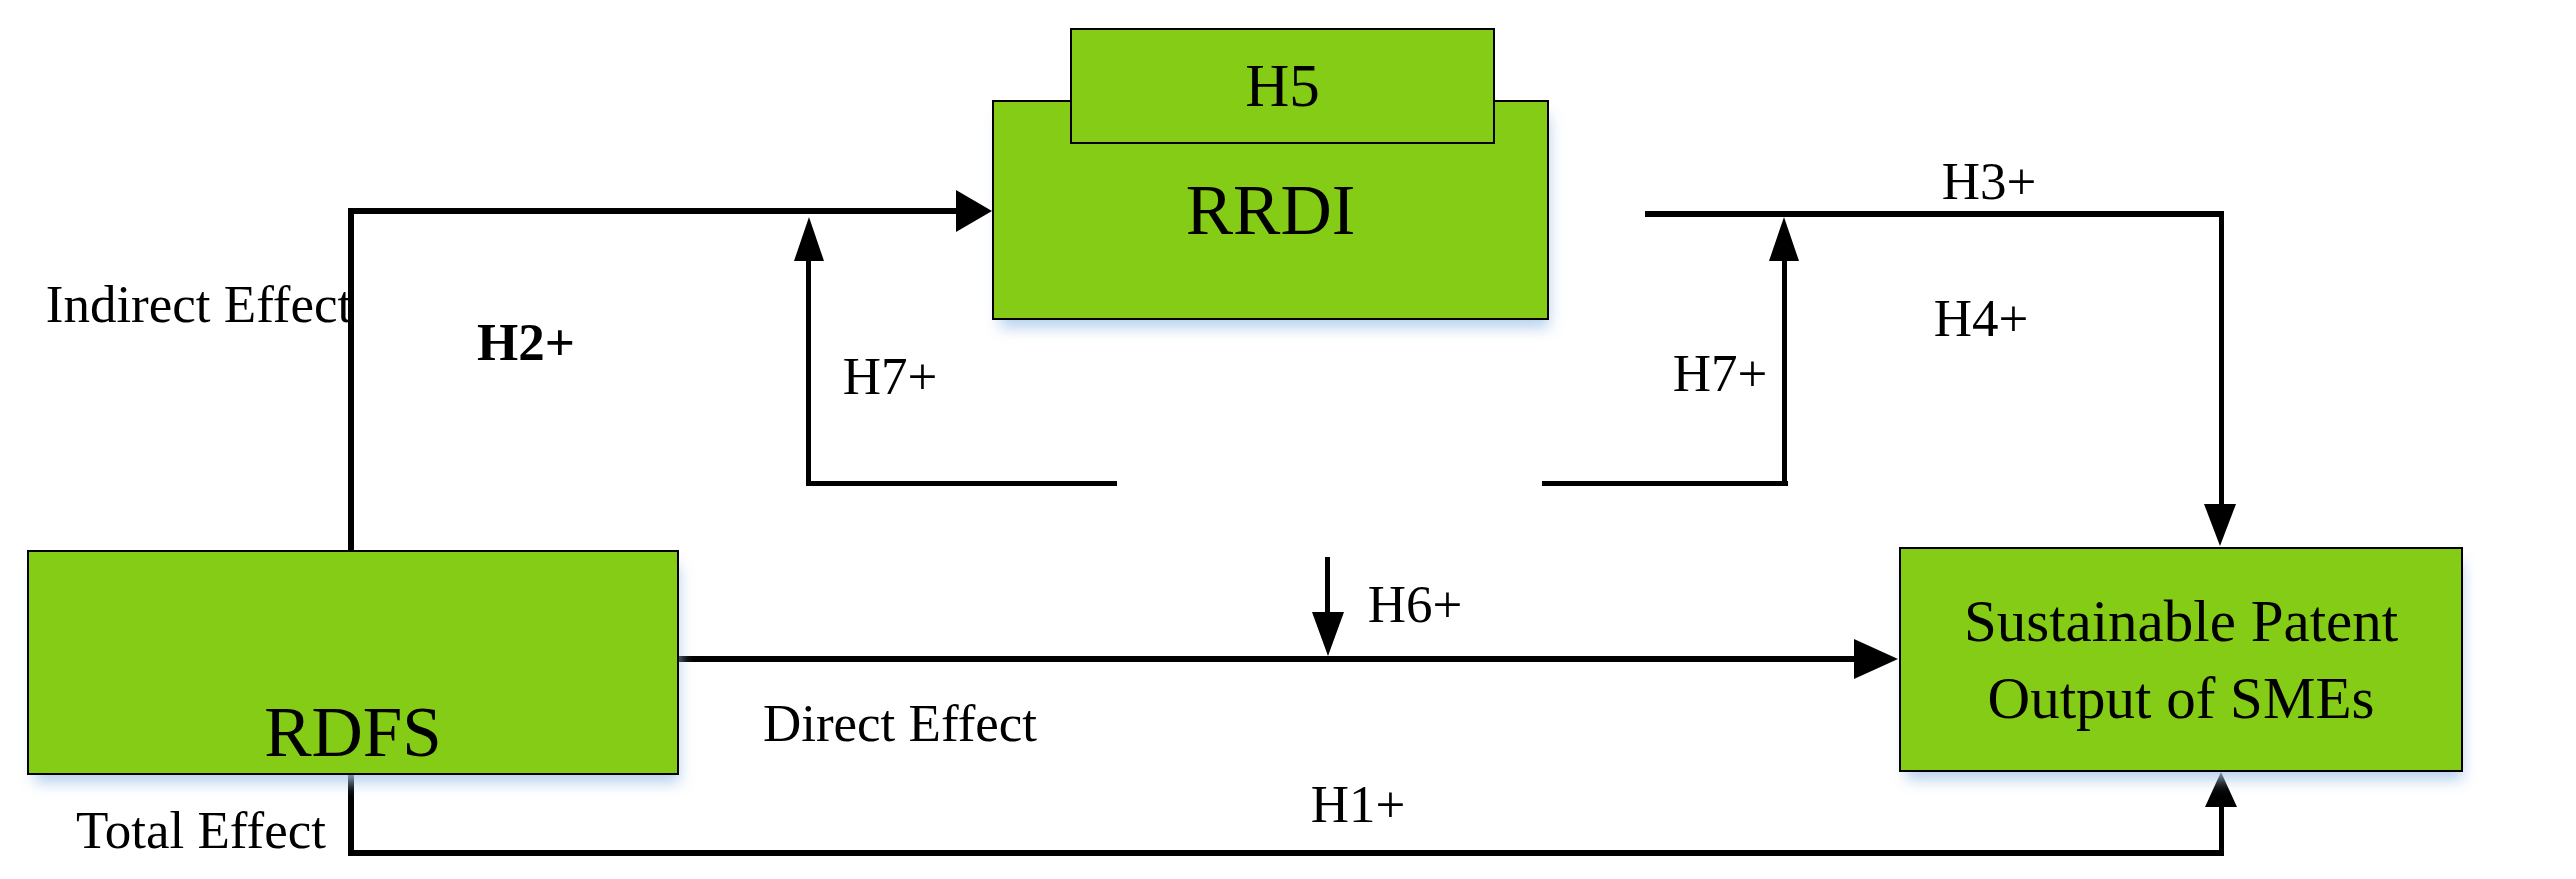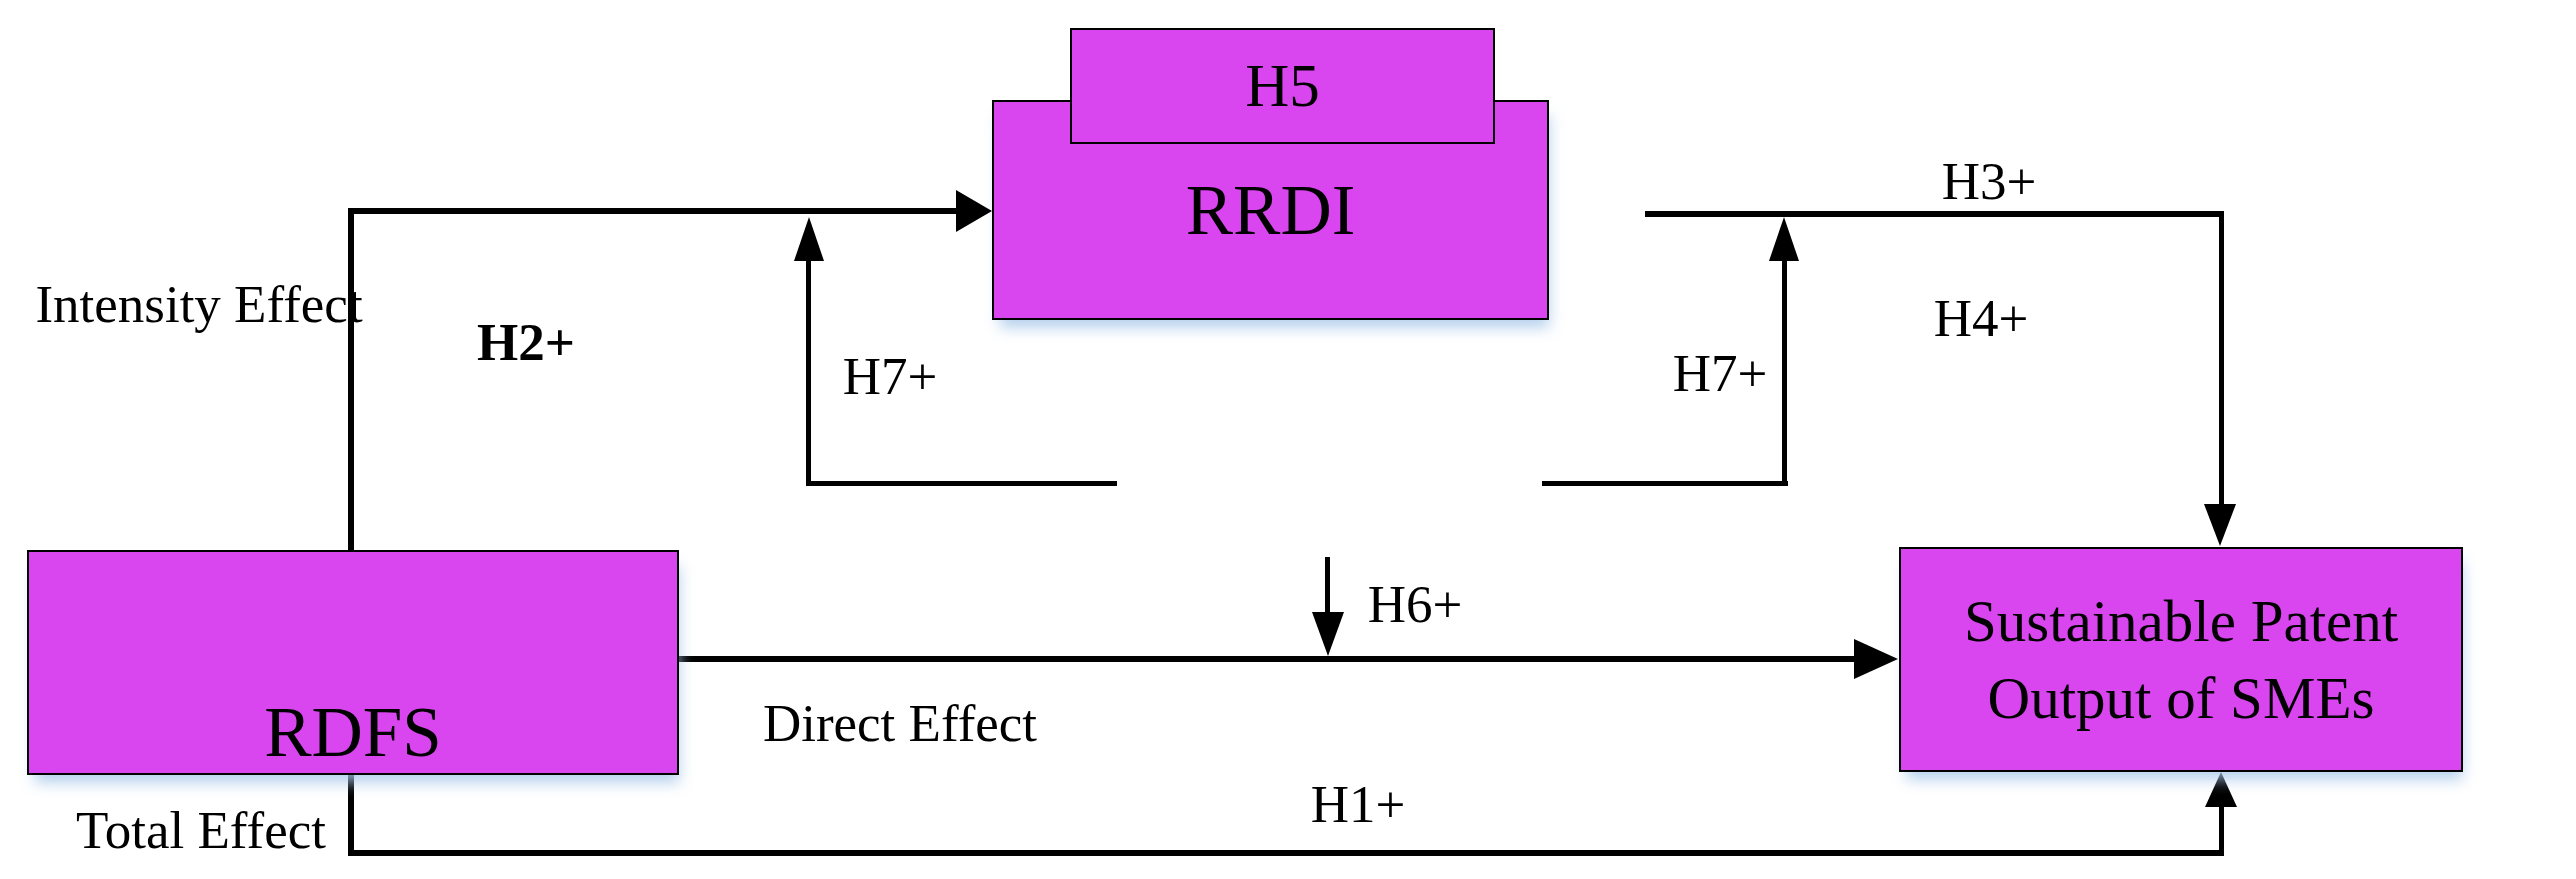--- a/index.html
+++ b/index.html
@@ -13,21 +13,21 @@
     height: 880px;
     background: #ffffff;
     overflow: hidden;
     font-family: "Liberation Serif", "DejaVu Serif", serif;
     color: #000000;
   }
   
   .box {
     position: absolute;
     box-sizing: border-box;
-    background: #d946ef;
+    background: #84cc16;
     border: 2.3px solid #000000;
     display: flex;
     align-items: center;
     justify-content: center;
     text-align: center;
     z-index: 3;
   }
   .box.shadowed {
     box-shadow: 3.8px 12px 13.7px -3.8px rgba(168, 200, 234, 0.85);
   }
@@ -113,21 +113,21 @@
   <div class="arrow down" style="left:1312px; top:612px;"></div>
 
   <div class="line" style="left:679px; top:656px; width:1175px; height:6px;"></div>
   <div class="arrow right" style="left:1854px; top:639px;"></div>
 
   <div class="line" style="left:348px; top:775px; width:6px; height:81px;"></div>
   <div class="line" style="left:348px; top:850px; width:1876px; height:6px;"></div>
   <div class="line" style="left:2219px; top:804px; width:5.3px; height:49px;"></div>
   <div class="arrow up short" style="left:2205px; top:772px;"></div>
 
-  <div class="lbl" style="left:199px; top:304px;">Intensity Effect</div>
+  <div class="lbl" style="left:199px; top:304px;">Indirect Effect</div>
   <div class="lbl" style="left:526px; top:342px;font-weight:bold;">H2+</div>
   <div class="lbl" style="left:890px; top:376px;">H7+</div>
   <div class="lbl" style="left:1720px; top:373px;">H7+</div>
   <div class="lbl" style="left:1989px; top:181px;">H3+</div>
   <div class="lbl" style="left:1981px; top:318px;">H4+</div>
   <div class="lbl" style="left:1415px; top:604px;">H6+</div>
   <div class="lbl" style="left:900px; top:723px;">Direct Effect</div>
   <div class="lbl" style="left:1358px; top:804px;">H1+</div>
   <div class="lbl" style="left:201px; top:830px;">Total Effect</div>
 

